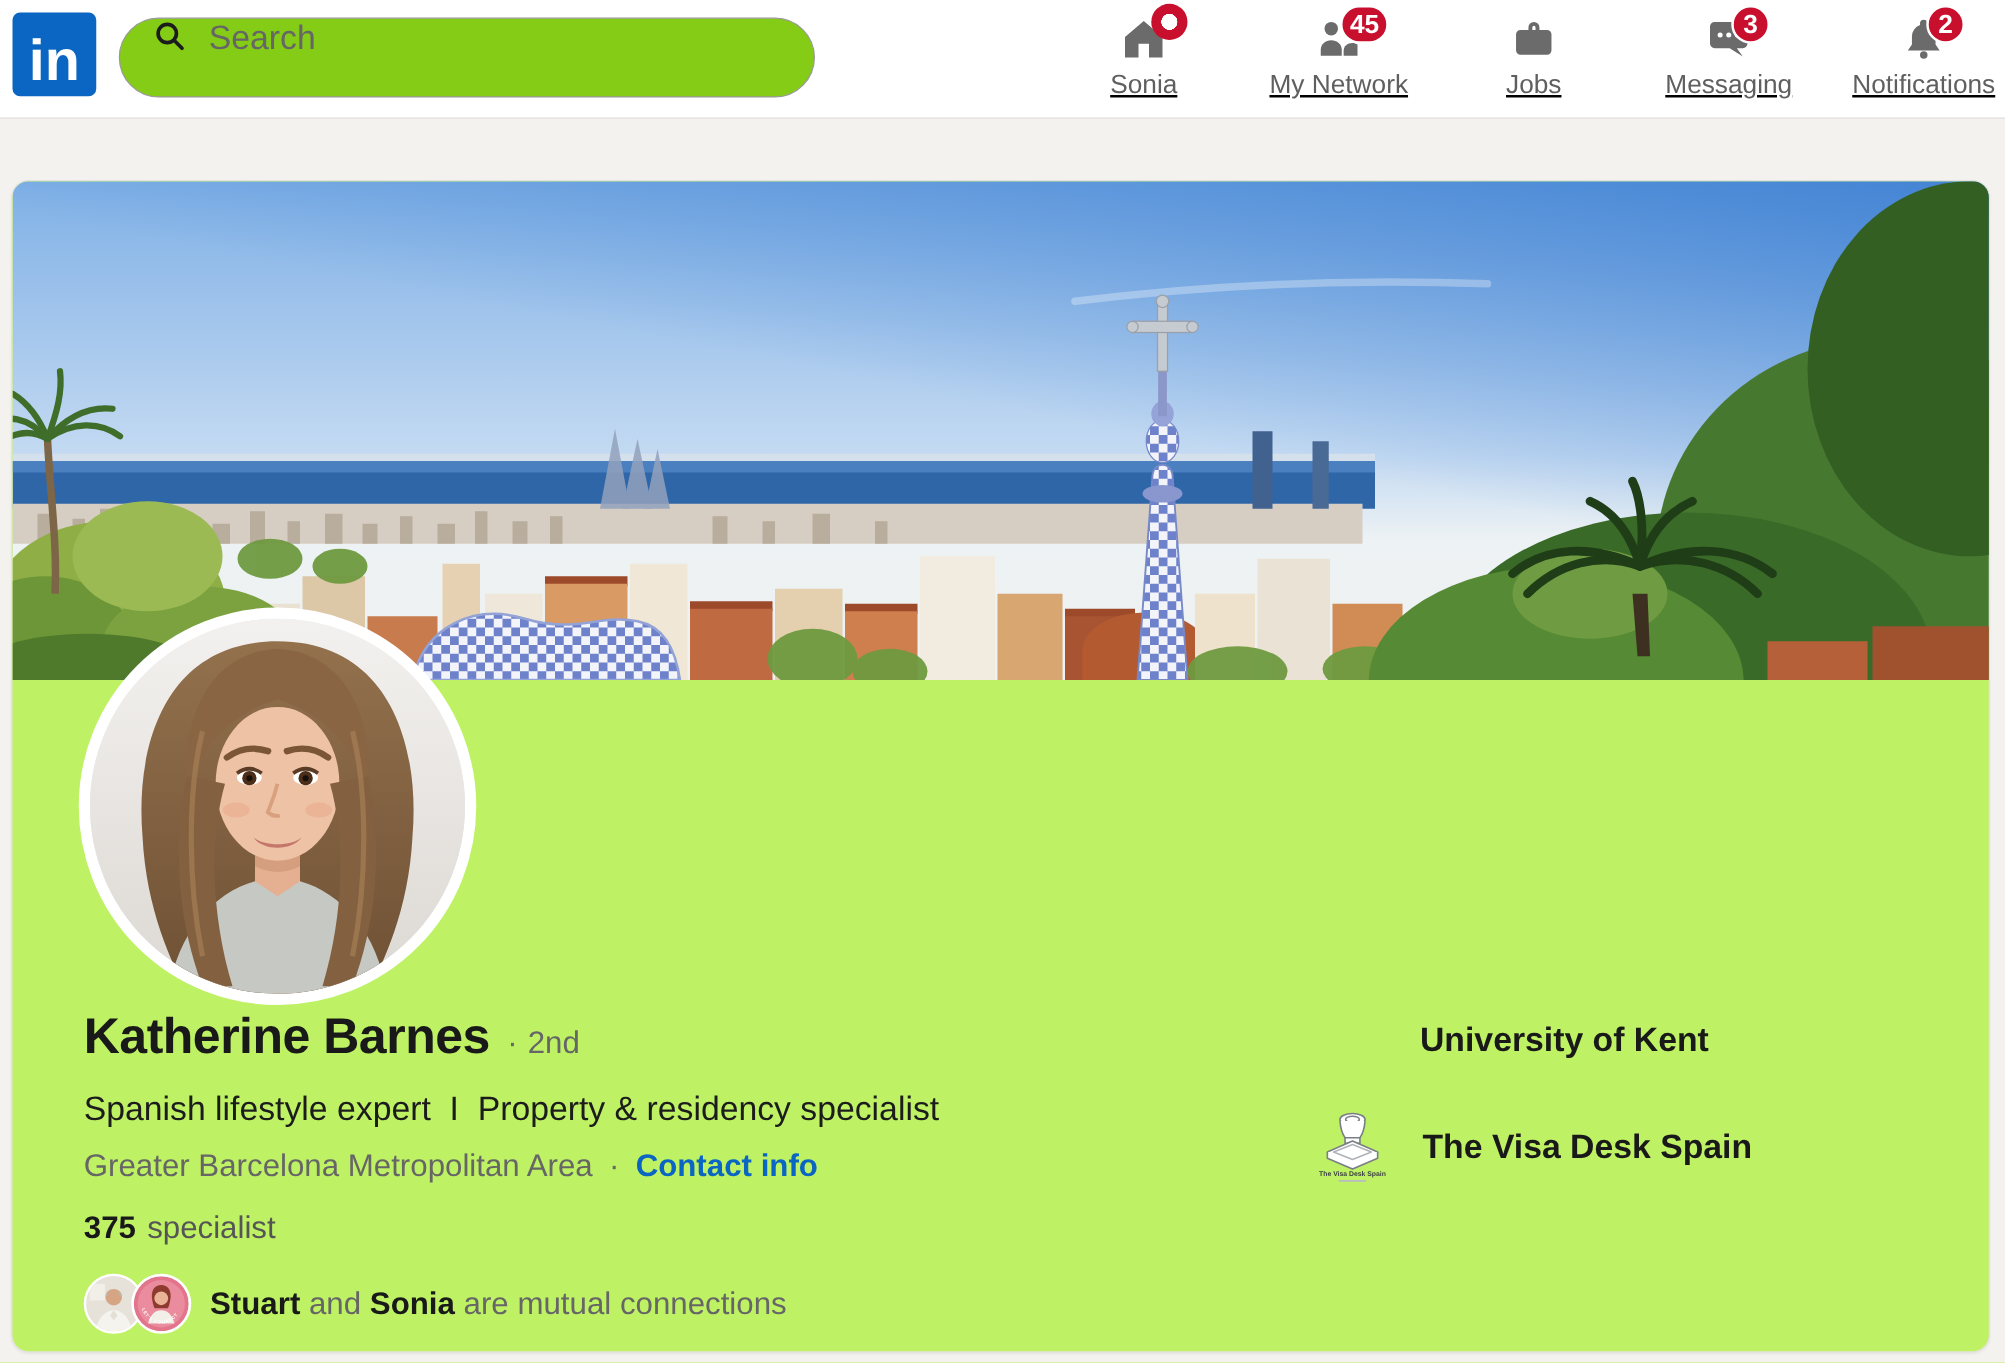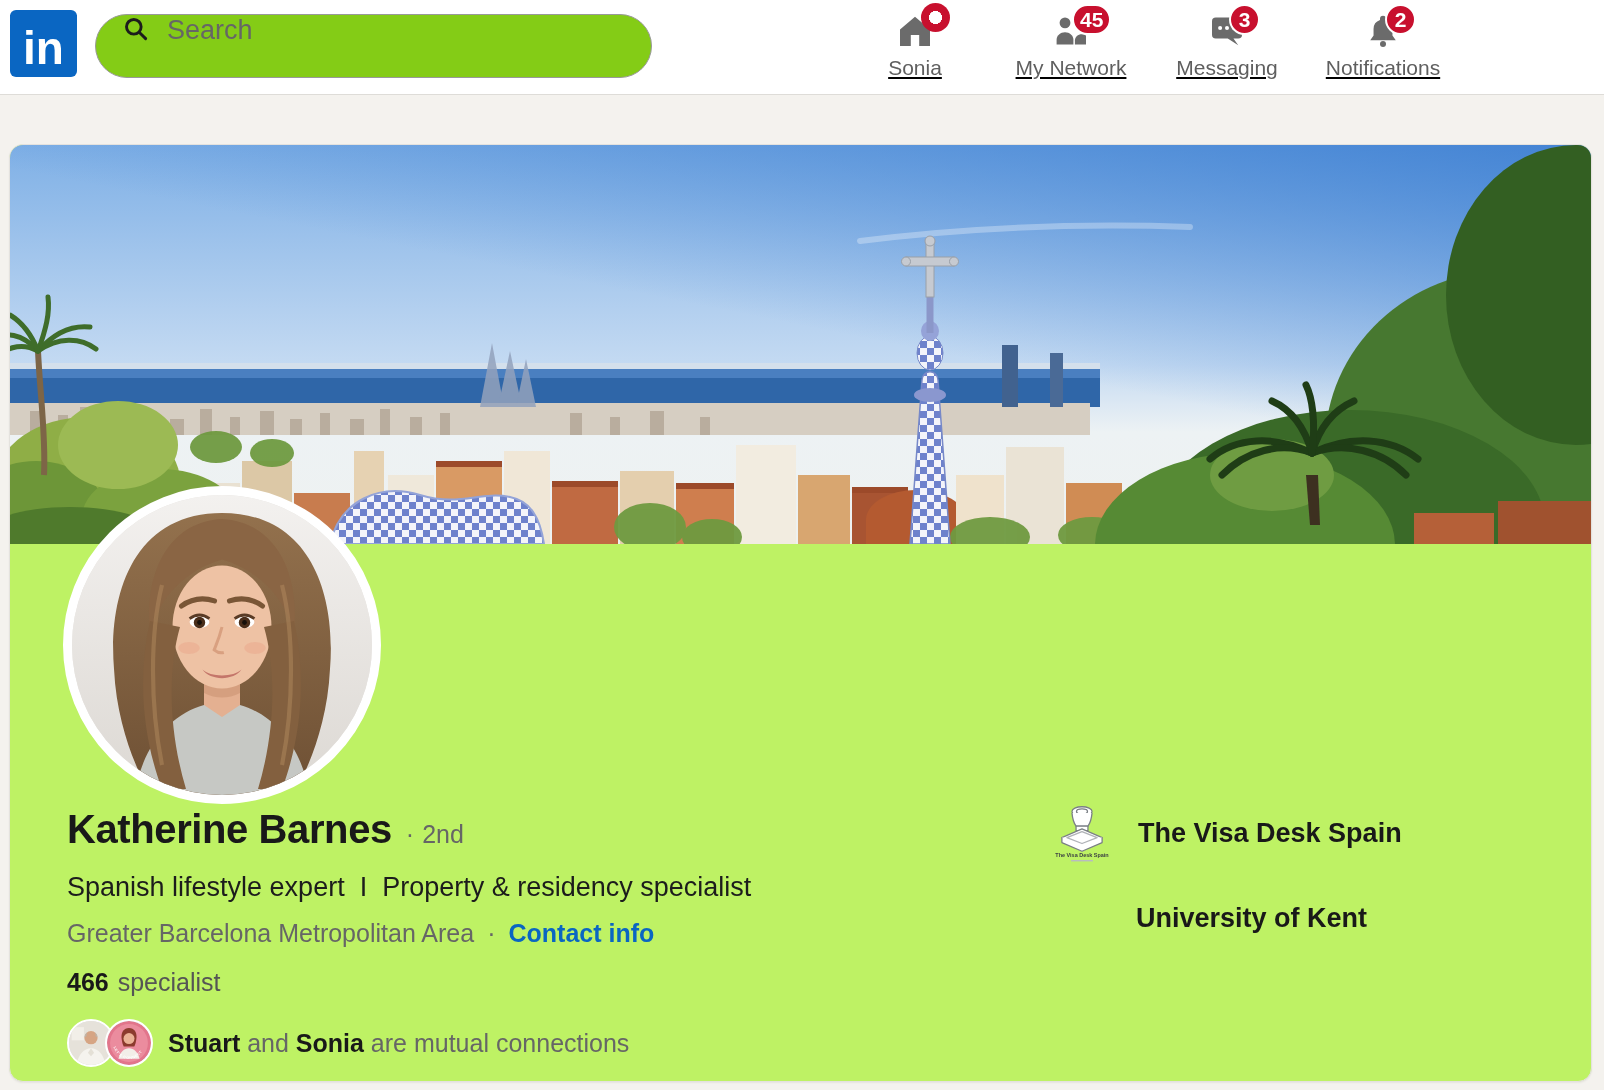--- a/index.html
+++ b/index.html
@@ -128,20 +128,28 @@
           <circle cx="8" cy="6.6" r="3.6"></circle>
           <path d="M2.4 21v-3.1c0-3 2.5-5.1 5.6-5.1s5.6 2.1 5.6 5.1V21Z"></path>
           <circle cx="17.6" cy="8.4" r="3"></circle>
           <path d="M14.6 21v-2.6c0-2.5 2-4.2 4.6-4.2 1.1 0 2.1.3 2.8.9V21Z"></path>
         </svg>
         <span class="badge">45</span>
       </span>
       <span class="navlabel">My Network</span>
     </div>
 
+    <div class="navitem">
+      <span class="navicon">
+        <svg width="34" height="34" viewBox="0 0 24 24" fill="#6b6b6b">
+          <path d="M9 7V5.6A3.1 3.1 0 0 1 12.1 2.5 3.1 3.1 0 0 1 15.2 5.6V7h4.3A2.5 2.5 0 0 1 22 9.5v9A2.5 2.5 0 0 1 19.5 21h-15A2.5 2.5 0 0 1 2 18.5v-9A2.5 2.5 0 0 1 4.5 7H9zm2.2 0h1.8V5.6a.9.9 0 0 0-1.8 0V7z"></path>
+        </svg>
+      </span>
+      <span class="navlabel">Jobs</span>
+    </div>
 
     <div class="navitem">
       <span class="navicon">
         <svg width="36" height="36" viewBox="0 0 24 24" fill="#6b6b6b">
           <path d="M4.5 3h15A2.5 2.5 0 0 1 22 5.5v9a2.5 2.5 0 0 1-2.5 2.5h-3.2l3.2 4.5-7-4.5H4.5A2.5 2.5 0 0 1 2 14.5v-9A2.5 2.5 0 0 1 4.5 3z"></path>
           <circle cx="7.4" cy="10" r="1.35" fill="#fff"></circle>
           <circle cx="12" cy="10" r="1.35" fill="#fff"></circle>
           <circle cx="16.6" cy="10" r="1.35" fill="#fff"></circle>
         </svg>
         <span class="badge">3</span>
@@ -363,21 +371,21 @@
           <span>2nd</span>
       </span>
     </div>
     <div class="p-headline">Spanish lifestyle expert  I  Property &amp; residency specialist</div>
     <div class="loc-row">
       <span class="p-location">Greater Barcelona Metropolitan Area</span>
       <span class="loc-dot">·</span>
       <span class="contact-link">Contact info</span>
     </div>
     <div class="conn-row">
-      <span class="conn-count">466</span><span class="conn-label">specialist</span>
+      <span class="conn-count">375</span><span class="conn-label">specialist</span>
     </div>
     <div class="mutual-row">
       <span class="mutual-avatars">
         <span class="m-avatar">
           <svg viewBox="0 0 100 100">
             <rect width="100" height="100" fill="#e6e2da"></rect>
             <rect x="6" y="14" width="28" height="30" fill="#f2efe8"></rect>
             <circle cx="50" cy="38" r="15" fill="#d6a584"></circle>
             <path d="M35 36 a15 15 0 0 1 6 -10 l-2 10 z" fill="#bdb6aa"></path>
             <path d="M65 36 a15 15 0 0 0 -6 -10 l2 10 z" fill="#bdb6aa"></path>
@@ -401,41 +409,41 @@
           </svg>
         </span>
       </span>
       <span class="mutual-text"><b>Stuart</b><span> and </span><b>Sonia</b><span> are mutual connections</span></span>
     </div>
 
   </div>
 
   <div class="orgs">
     <div class="org-row">
+      <span class="org-logo" style="width:62px;height:62px;">
+        <span class="kent-logo">
+          <span class="kent-tri"></span>
+          
+        </span>
+      </span>
+      <span class="org-name">University of Kent</span>
+    </div>
+    <div class="org-row">
       <span class="org-logo">
         <svg viewBox="0 0 70 70">
           <g fill="#ffffff" stroke="#7a7f85" stroke-width="1.4" stroke-linejoin="round">
             <ellipse cx="35" cy="11.5" rx="11" ry="5.2"></ellipse>
             <ellipse cx="35" cy="11.5" rx="6" ry="2.8"></ellipse>
             <path d="M24 13 Q25 23 28.5 27.5 L41.5 27.5 Q45 23 46 13"></path>
             <rect x="28.5" y="27.5" width="13" height="5"></rect>
             <polygon points="35,30.5 57,40 35,49.5 13,40"></polygon>
             <path d="M13 40 v5.5 L35 55 L57 45.5 V40"></path>
             <polygon points="35,33.5 51.5,40 35,46.5 18.5,40" fill="none" opacity=".6"></polygon>
           </g>
           <text x="35" y="61" text-anchor="middle" font-size="6" font-weight="bold" fill="#3c4043">The Visa Desk Spain</text>
           <rect x="23" y="64.5" width="24" height="1.6" fill="#b8bcc0"></rect>
         </svg>
       </span>
       <span class="org-name">The Visa Desk Spain</span>
     </div>
-    <div class="org-row">
-      <span class="org-logo" style="width:62px;height:62px;">
-        <span class="kent-logo">
-          <span class="kent-tri"></span>
-          
-        </span>
-      </span>
-      <span class="org-name">University of Kent</span>
-    </div>
   </div>
 
 </section>
 
 </body></html>

